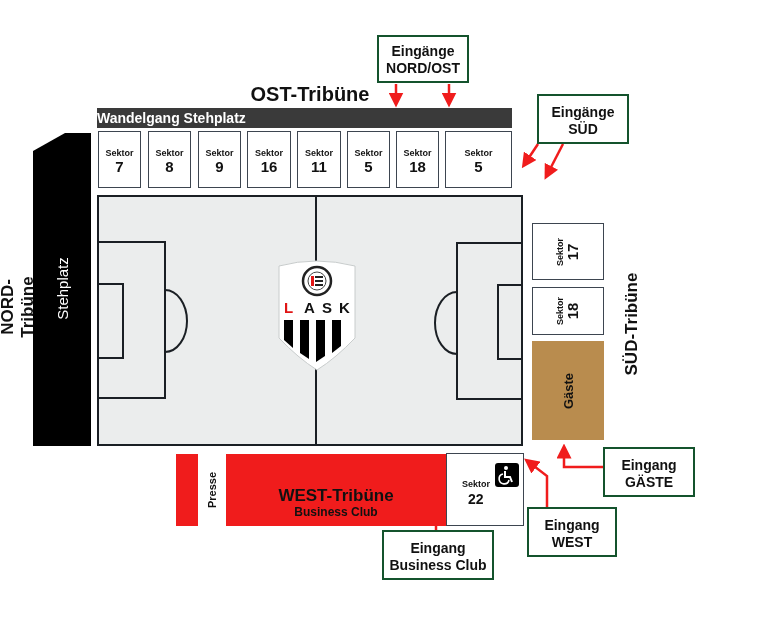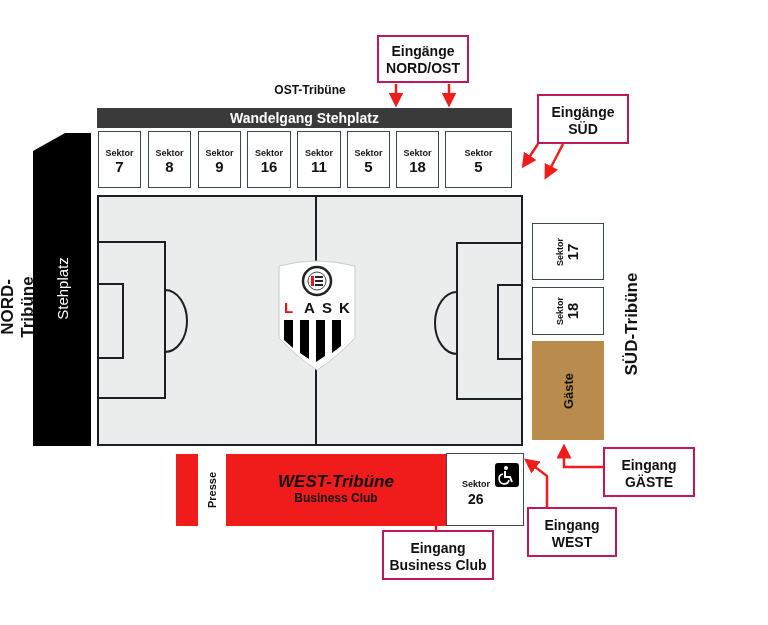--- a/index.html
+++ b/index.html
@@ -1,22 +1,22 @@
 <!DOCTYPE html>
 <html><head>
 <meta charset="utf-8">
 <style>
   html, body { margin: 0; padding: 0; background: #ffffff; }
   body { width: 768px; height: 625px; position: relative; overflow: hidden;
          font-family: "Liberation Sans", sans-serif; color: #111; }
   .abs { position: absolute; }
 
-  .ost-title { left: 235px; top: 83px; width: 150px; text-align: center; font-size: 12px; font-weight: bold; }
+  .ost-title { left: 235px; top: 83px; width: 150px; text-align: center; font-size: 20px; font-weight: bold; }
   .wandelgang { left: 97px; top: 108px; width: 415px; height: 20px; background: #3a3a3a; color: #fff;
-                font-size: 14px; font-weight: bold; text-align: center; line-height: 20px; }
+                font-size: 14px; font-weight: bold; line-height: 20px; }
 
   .sektor { position: absolute; top: 131px; height: 57px; border: 1.5px solid #3d4550; background: #fff;
             box-sizing: border-box; text-align: center; }
   .sektor .lbl { font-size: 9px; font-weight: bold; margin-top: 16px; line-height: 10px; }
   .sektor .num { font-size: 15px; font-weight: bold; line-height: 17px; }
 
   .pitch { left: 97px; top: 195px; width: 426px; height: 251px; background: #ebeded;
            border: 2px solid #1a1f24; box-sizing: border-box; }
   .nord-title { left: -37px; top: 287px; width: 110px; text-align: center; font-size: 17px; font-weight: bold;
                 transform: rotate(-90deg); transform-origin: center; }
@@ -31,28 +31,28 @@
   .gaeste { left: 532px; top: 341px; width: 72px; height: 99px; background: #b98c4e; }
   .gaeste span { position: absolute; left: 50%; top: 50%; transform: translate(-50%,-50%) rotate(-90deg);
                  font-size: 13px; font-weight: bold; white-space: nowrap; }
   .sued-title { left: 577px; top: 314px; width: 110px; text-align: center; font-size: 17px; font-weight: bold;
                 transform: rotate(-90deg); transform-origin: center; }
 
   .presse-bar { left: 176px; top: 454px; width: 22px; height: 72px; background: #f01c1c; }
   .presse-lbl { left: 190px; top: 484px; width: 44px; text-align: center; font-size: 11px; font-weight: bold;
                 transform: rotate(-90deg); transform-origin: center; }
   .west { left: 226px; top: 454px; width: 220px; height: 72px; background: #f01c1c; text-align: center; }
-  .west .t1 { font-size: 17px; font-weight: bold; margin-top: 18px; line-height: 19px; font-style: italic; }
+  .west .t1 { font-size: 17px; font-weight: bold; margin-top: 32px; line-height: 19px; }
   .west .t2 { font-size: 12px; font-weight: bold; line-height: 15px; }
   .sek22 { left: 446px; top: 453px; width: 78px; height: 73px; border: 1.5px solid #3d4550; background: #fff; box-sizing: border-box; }
   .sek22 .lbl { position: absolute; left: 15px; top: 25px; font-size: 9px; font-weight: bold; }
   .sek22 .num { position: absolute; left: 21px; top: 37px; font-size: 14px; font-weight: bold; }
   .wheel { position: absolute; right: 4px; top: 9px; width: 24px; height: 24px; background: #000; border-radius: 3px; }
 
-  .callout { position: absolute; border: 2px solid #be185d; background: #fff; box-sizing: border-box;
+  .callout { position: absolute; border: 2px solid #14532d; background: #fff; box-sizing: border-box;
              text-align: center; font-weight: bold; font-size: 14px; line-height: 17px; }
 </style>
 </head>
 <body>
 
 <div class="abs ost-title">OST-Tribüne</div>
 <div class="abs wandelgang">Wandelgang Stehplatz</div>
 
 <div class="sektor" style="left:98px;width:43px;">
   <div class="lbl">Sektor</div>
@@ -141,21 +141,21 @@
 <div class="abs sued-title">SÜD-Tribüne</div>
 
 <div class="abs presse-bar"></div>
 <div class="abs presse-lbl">Presse</div>
 <div class="abs west">
   <div class="t1">WEST-Tribüne</div>
   <div class="t2">Business Club</div>
 </div>
 <div class="abs sek22">
   <div class="lbl">Sektor</div>
-  <div class="num">26</div>
+  <div class="num">22</div>
   <div class="wheel">
     <svg width="24" height="24">
       <circle cx="11" cy="5" r="2" fill="#fff"></circle>
       <path d="M10 8 L10 14 L15 14 L17 19" fill="none" stroke="#fff" stroke-width="2"></path>
       <path d="M8 11 A5 5 0 1 0 14 17" fill="none" stroke="#fff" stroke-width="1.6"></path>
     </svg>
   </div>
 </div>
 
 <svg class="abs" style="left:0;top:0;pointer-events:none;" width="768" height="625">

